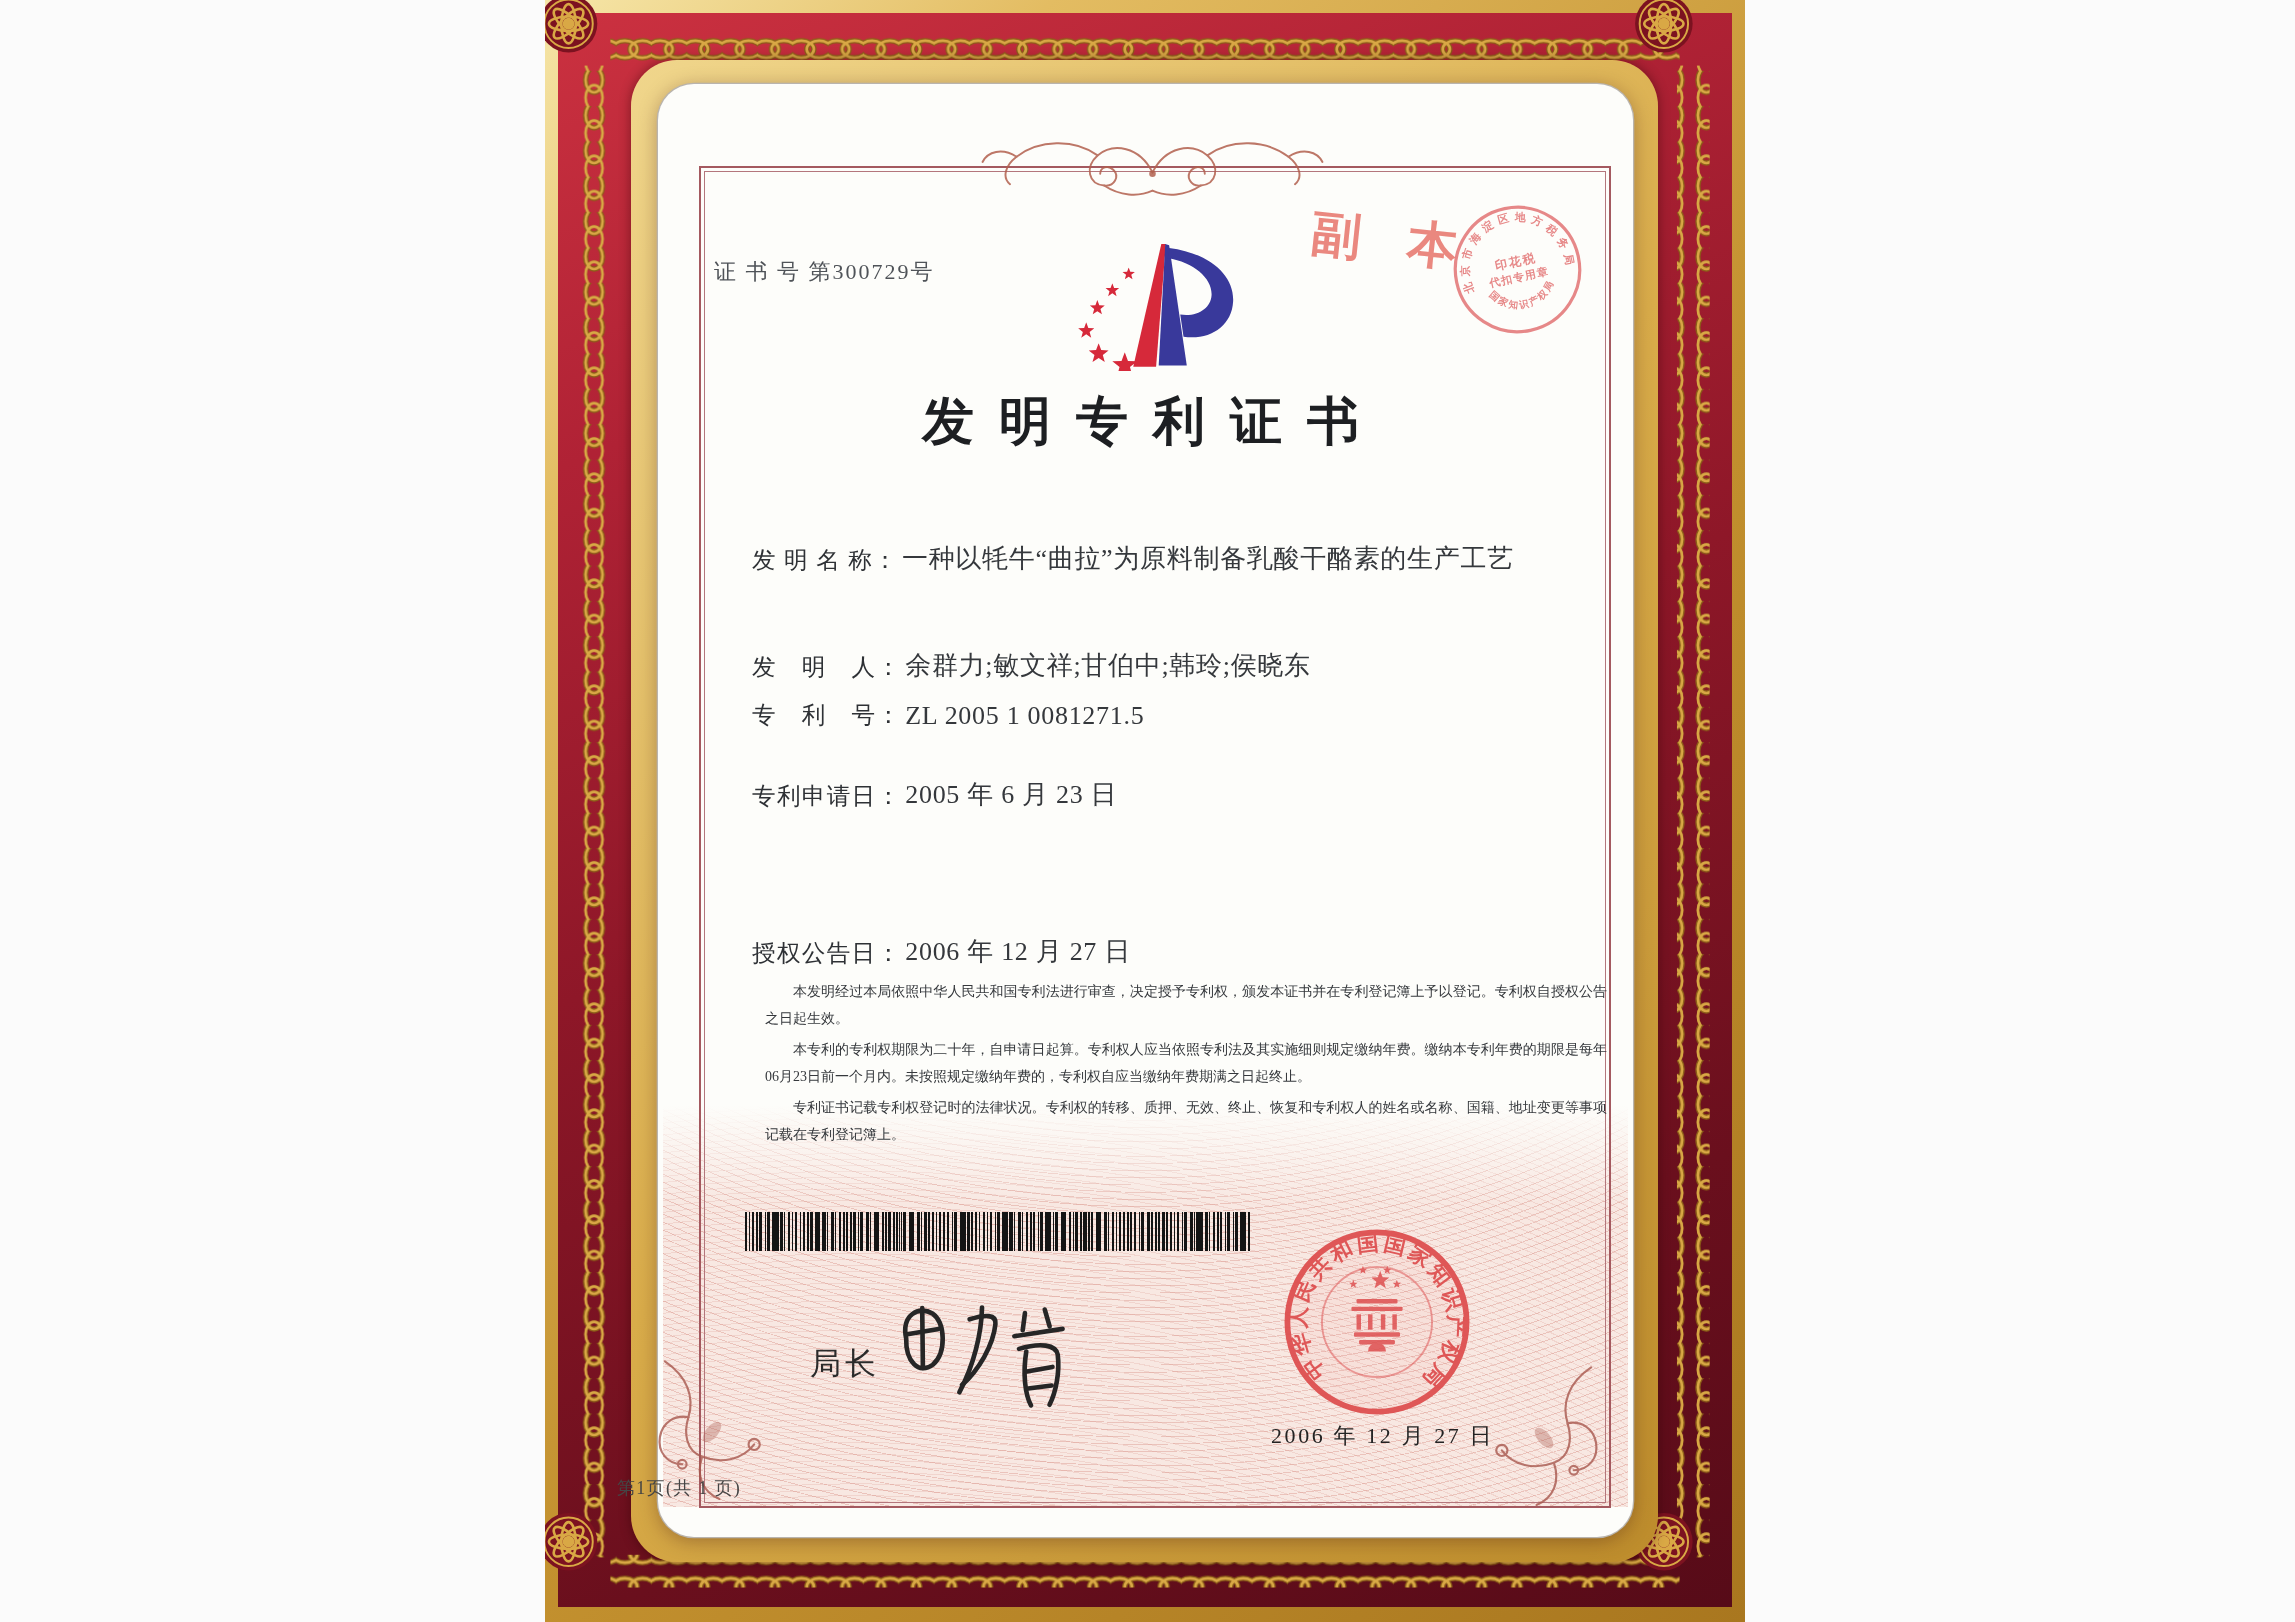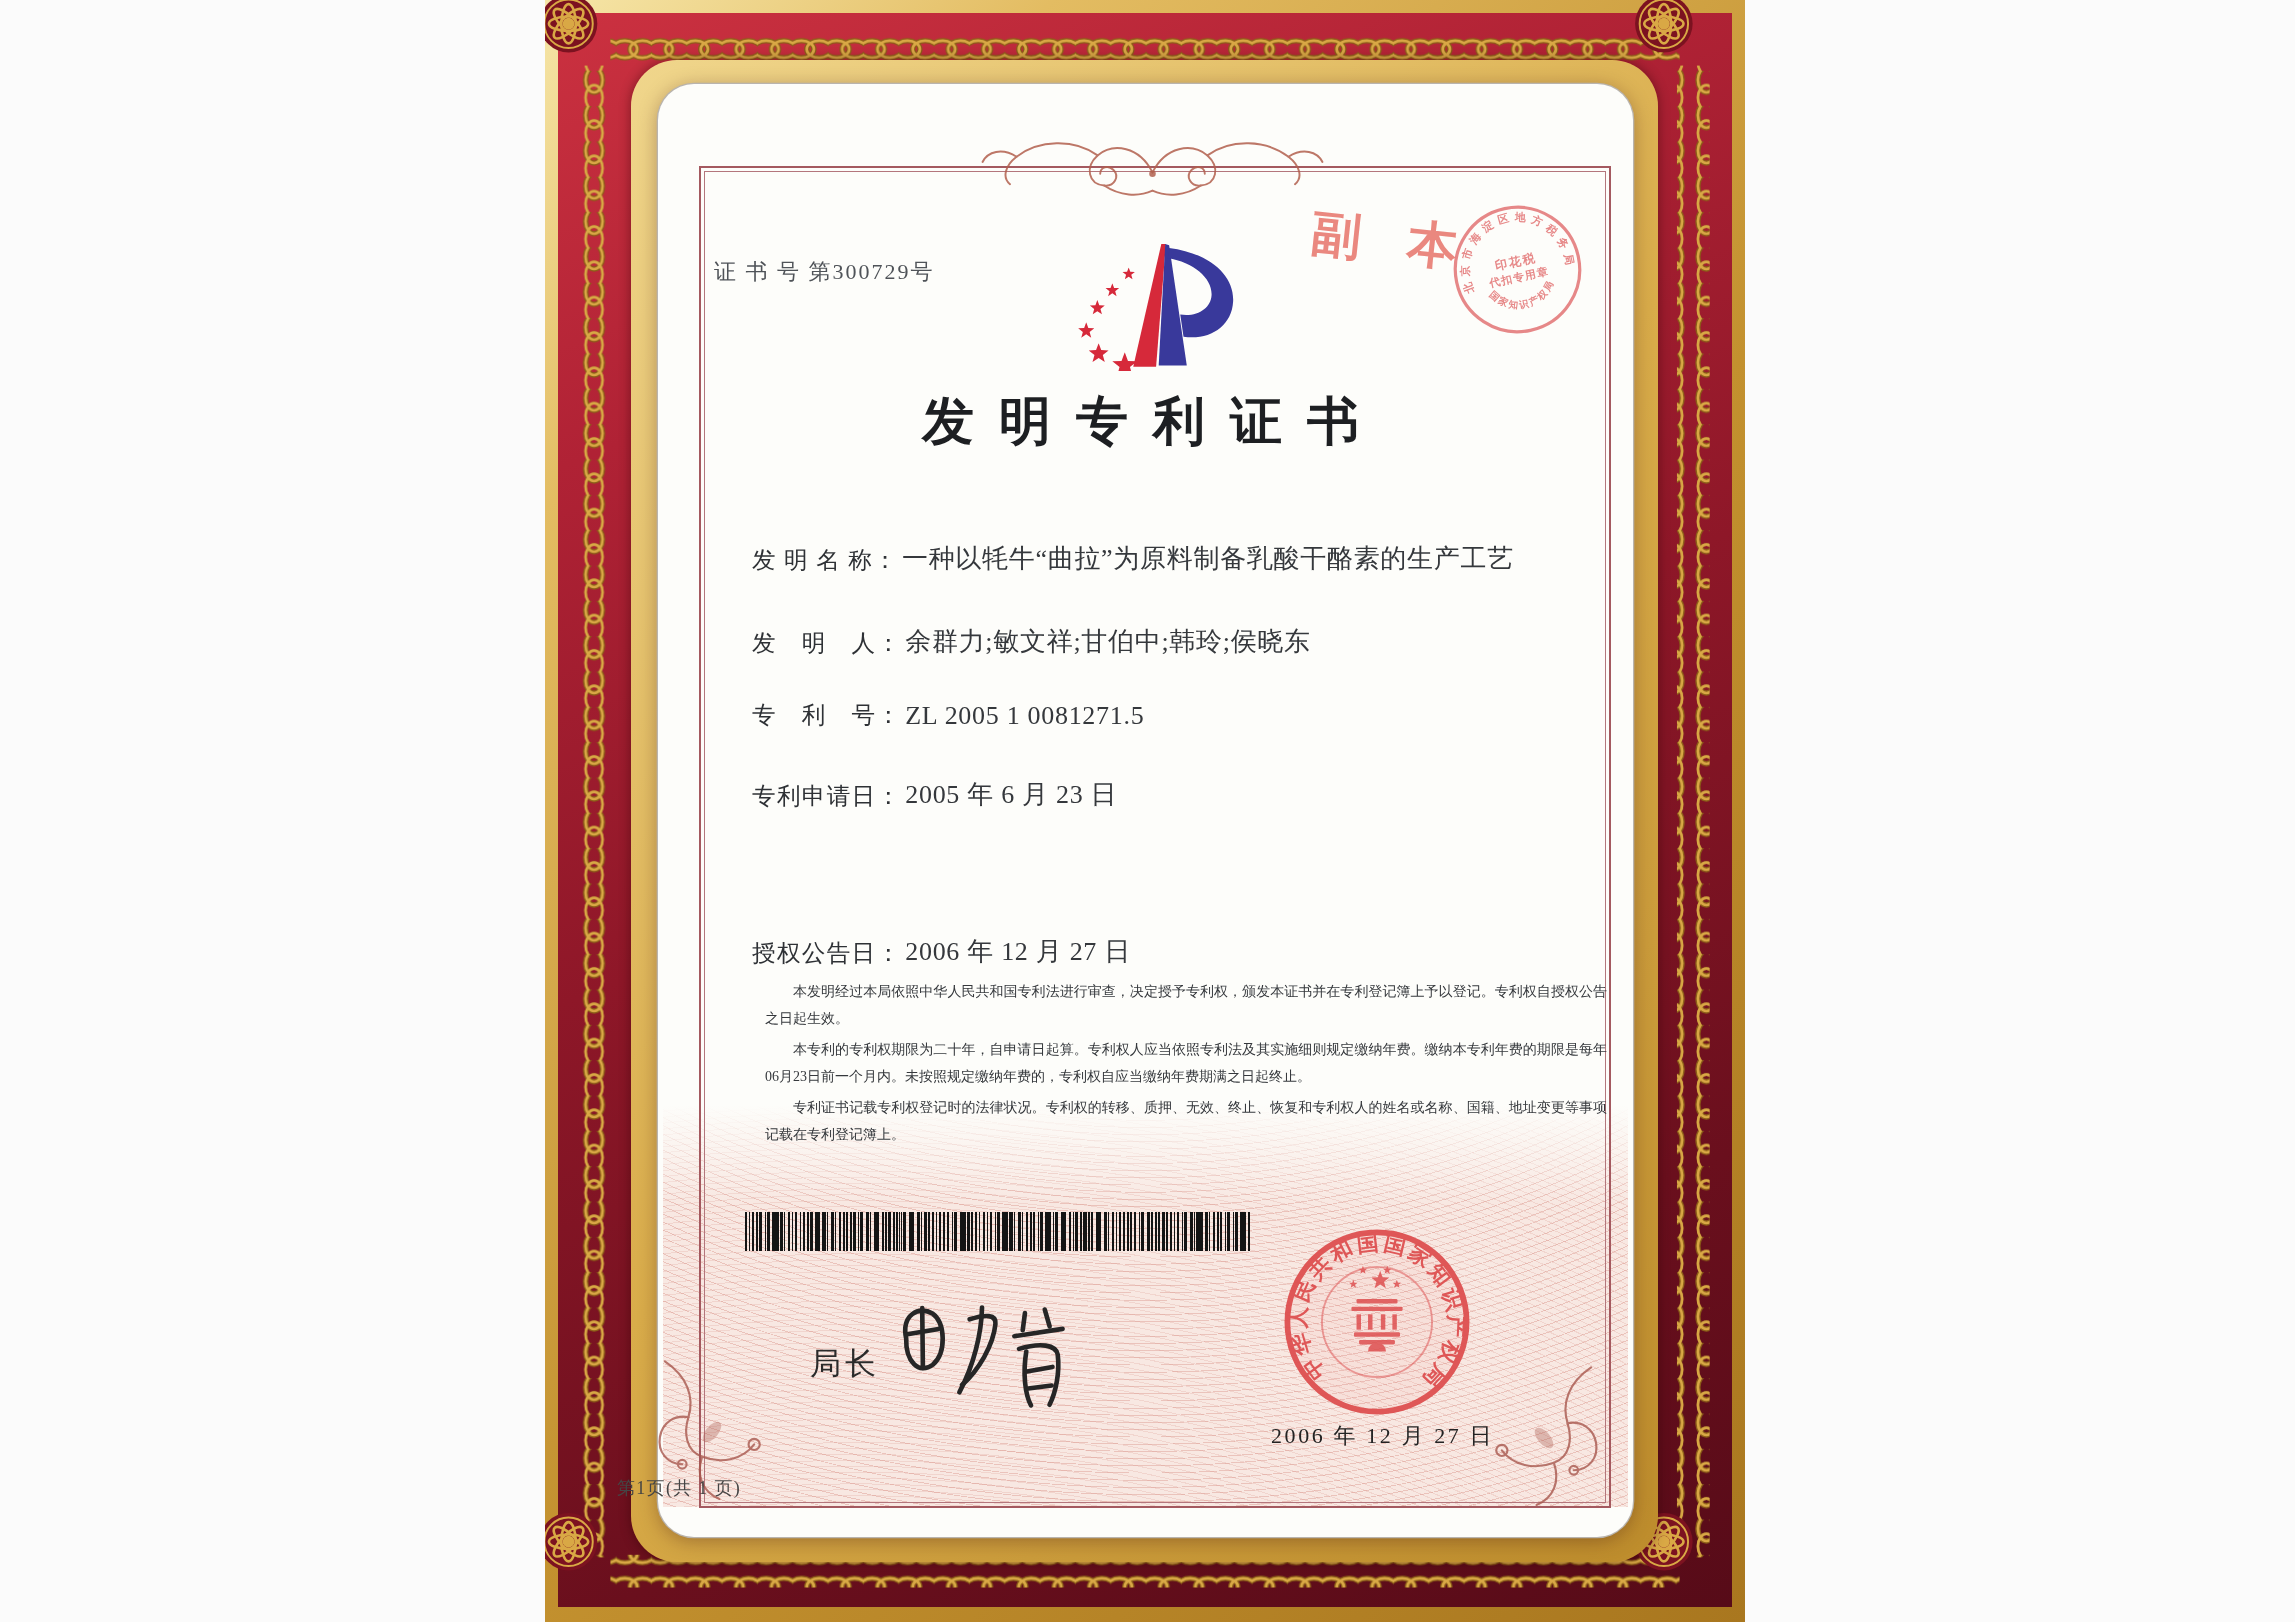--- a/index.html
+++ b/index.html
@@ -179,21 +179,21 @@
         <textPath href="#taxBot" textLength="122" lengthAdjust="spacing">国家知识产权局</textPath>
       </text>
     </svg>
 
     <div class="abs title">发明专利证书</div>
 
     <div class="abs frow" style="top:541px">
       <span class="flabel">发 明 名 称：</span>
       <span class="fvalue">一种以牦牛“曲拉”为原料制备乳酸干酪素的生产工艺</span>
     </div>
-    <div class="abs frow" style="top:624px">
+    <div class="abs frow" style="top:648px">
       <span class="flabel">发　明　人：</span>
       <span class="fvalue">余群力;敏文祥;甘伯中;韩玲;侯晓东</span>
     </div>
     <div class="abs frow" style="top:699px">
       <span class="flabel">专　利　号：</span>
       <span class="fvalue">ZL 2005 1 0081271.5</span>
     </div>
     <div class="abs frow" style="top:777px">
       <span class="flabel">专利申请日：</span>
       <span class="fvalue">2005 年 6 月 23 日</span>

